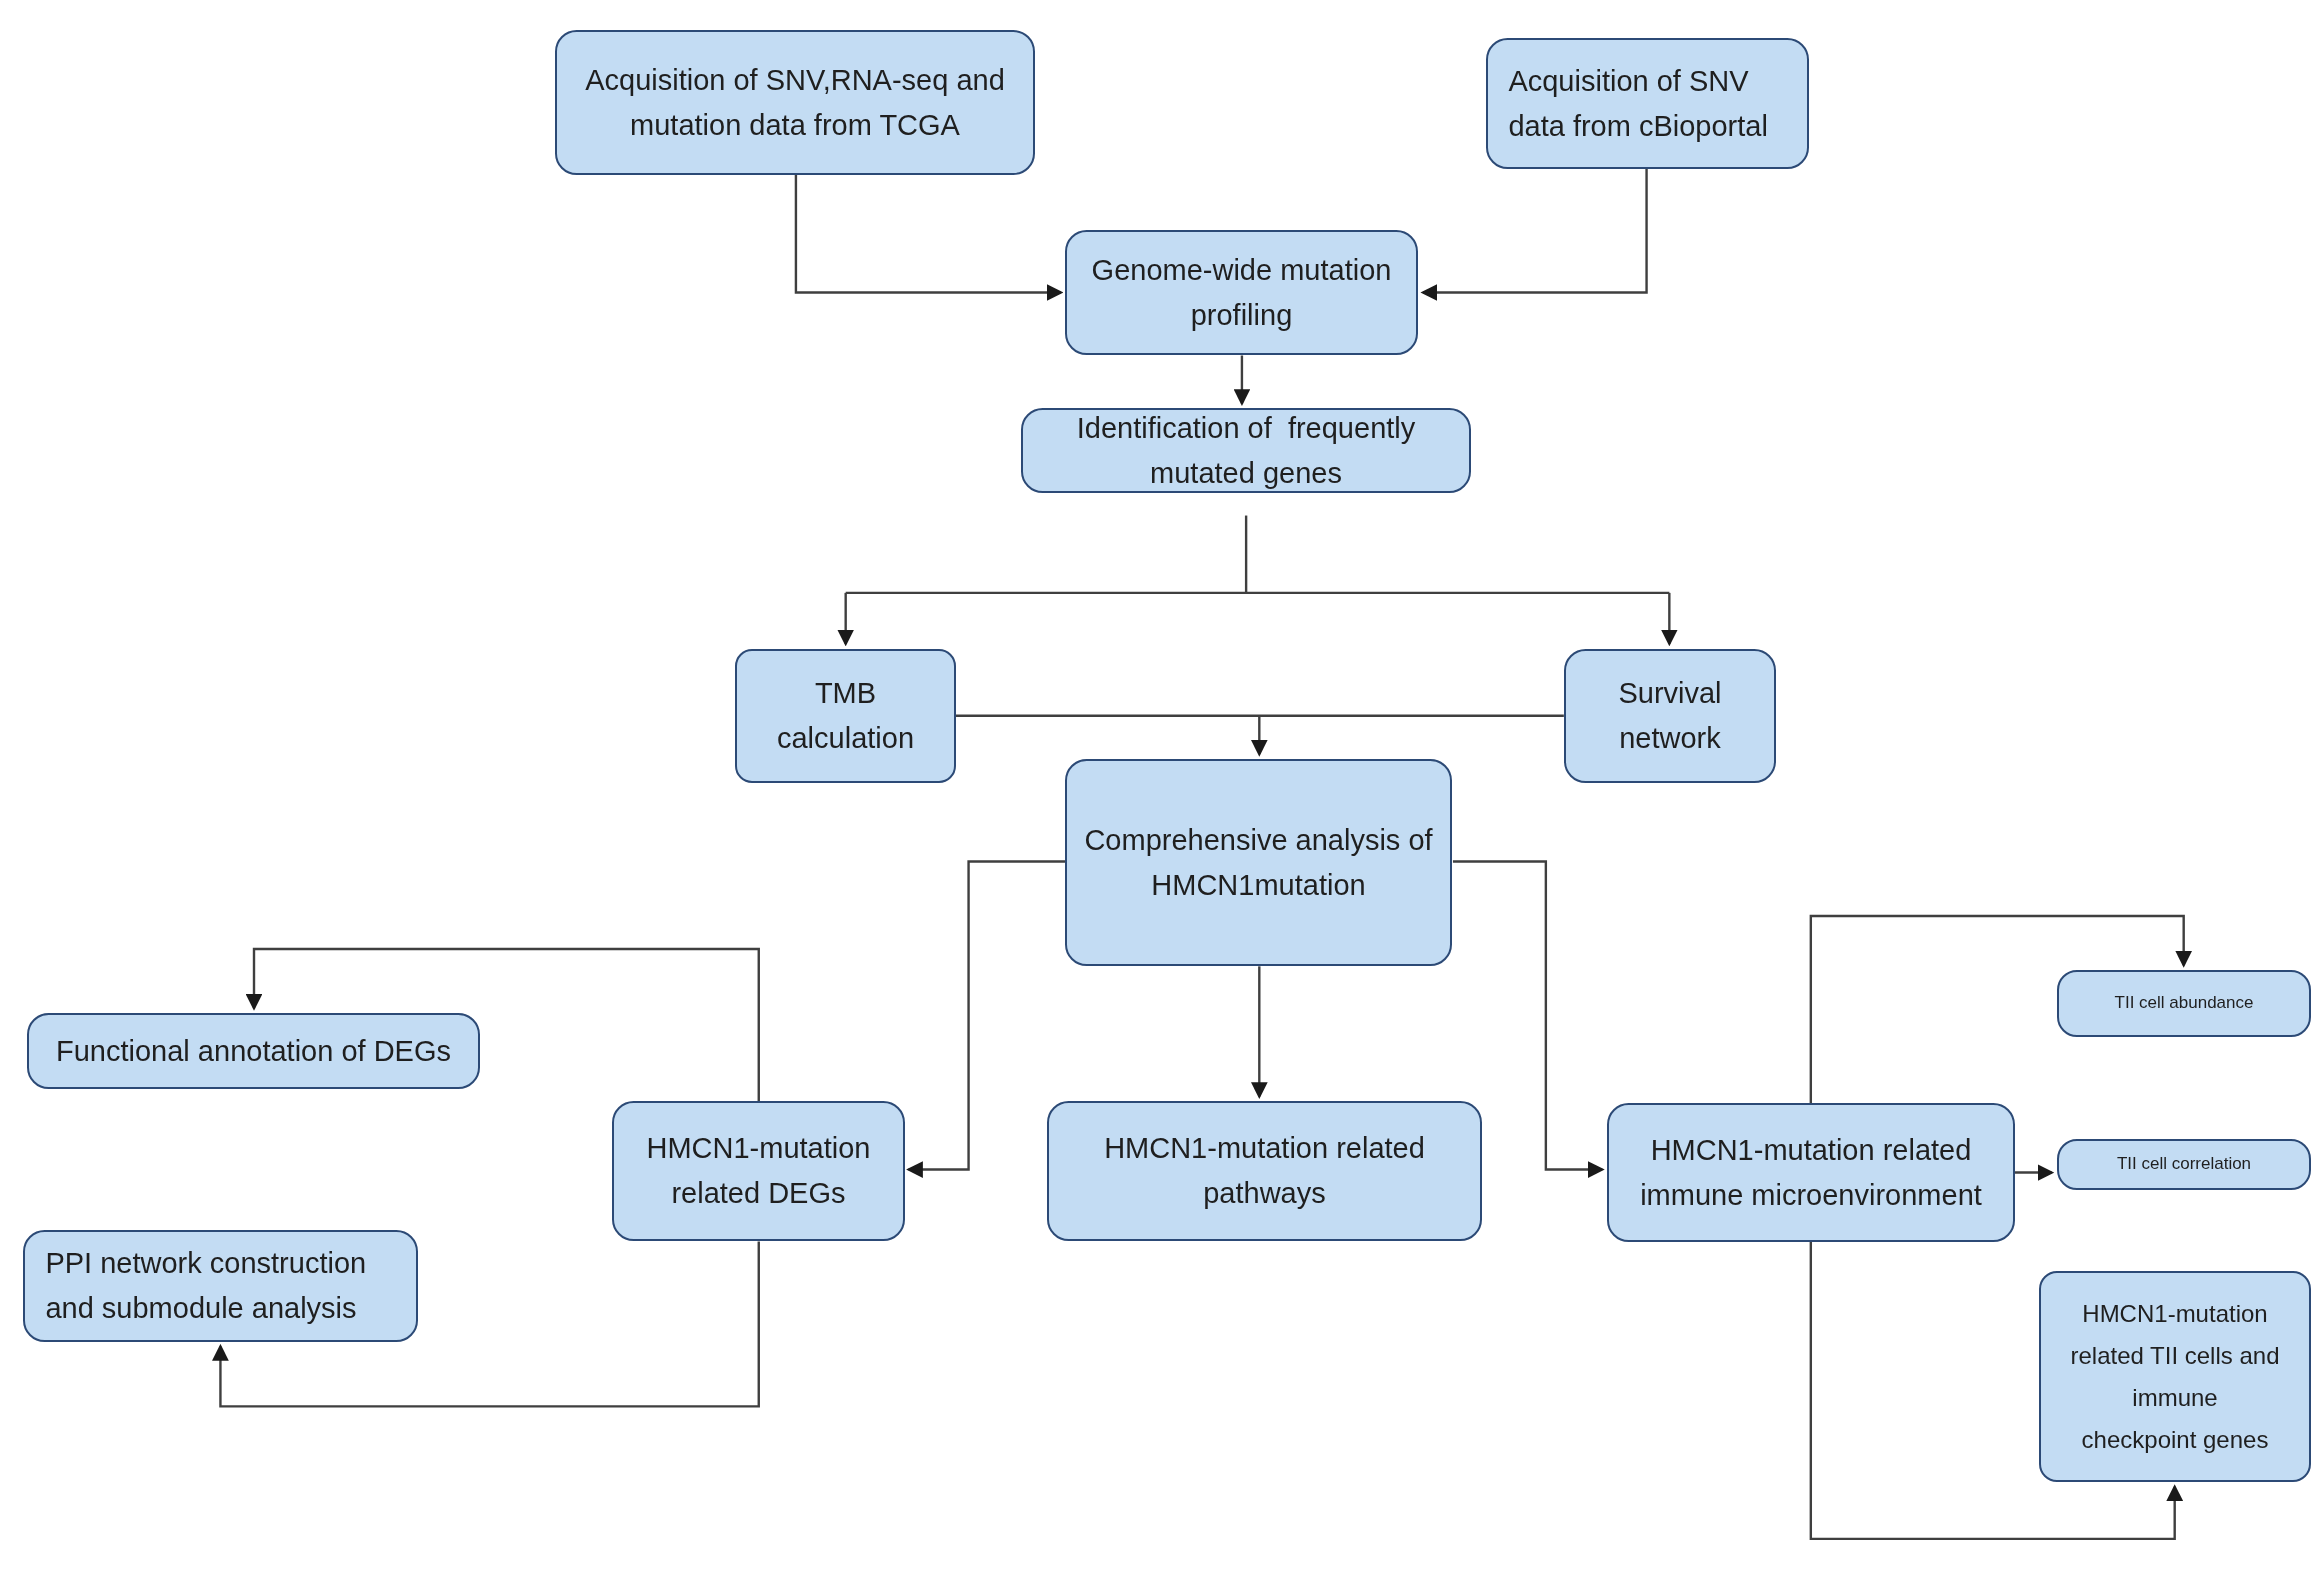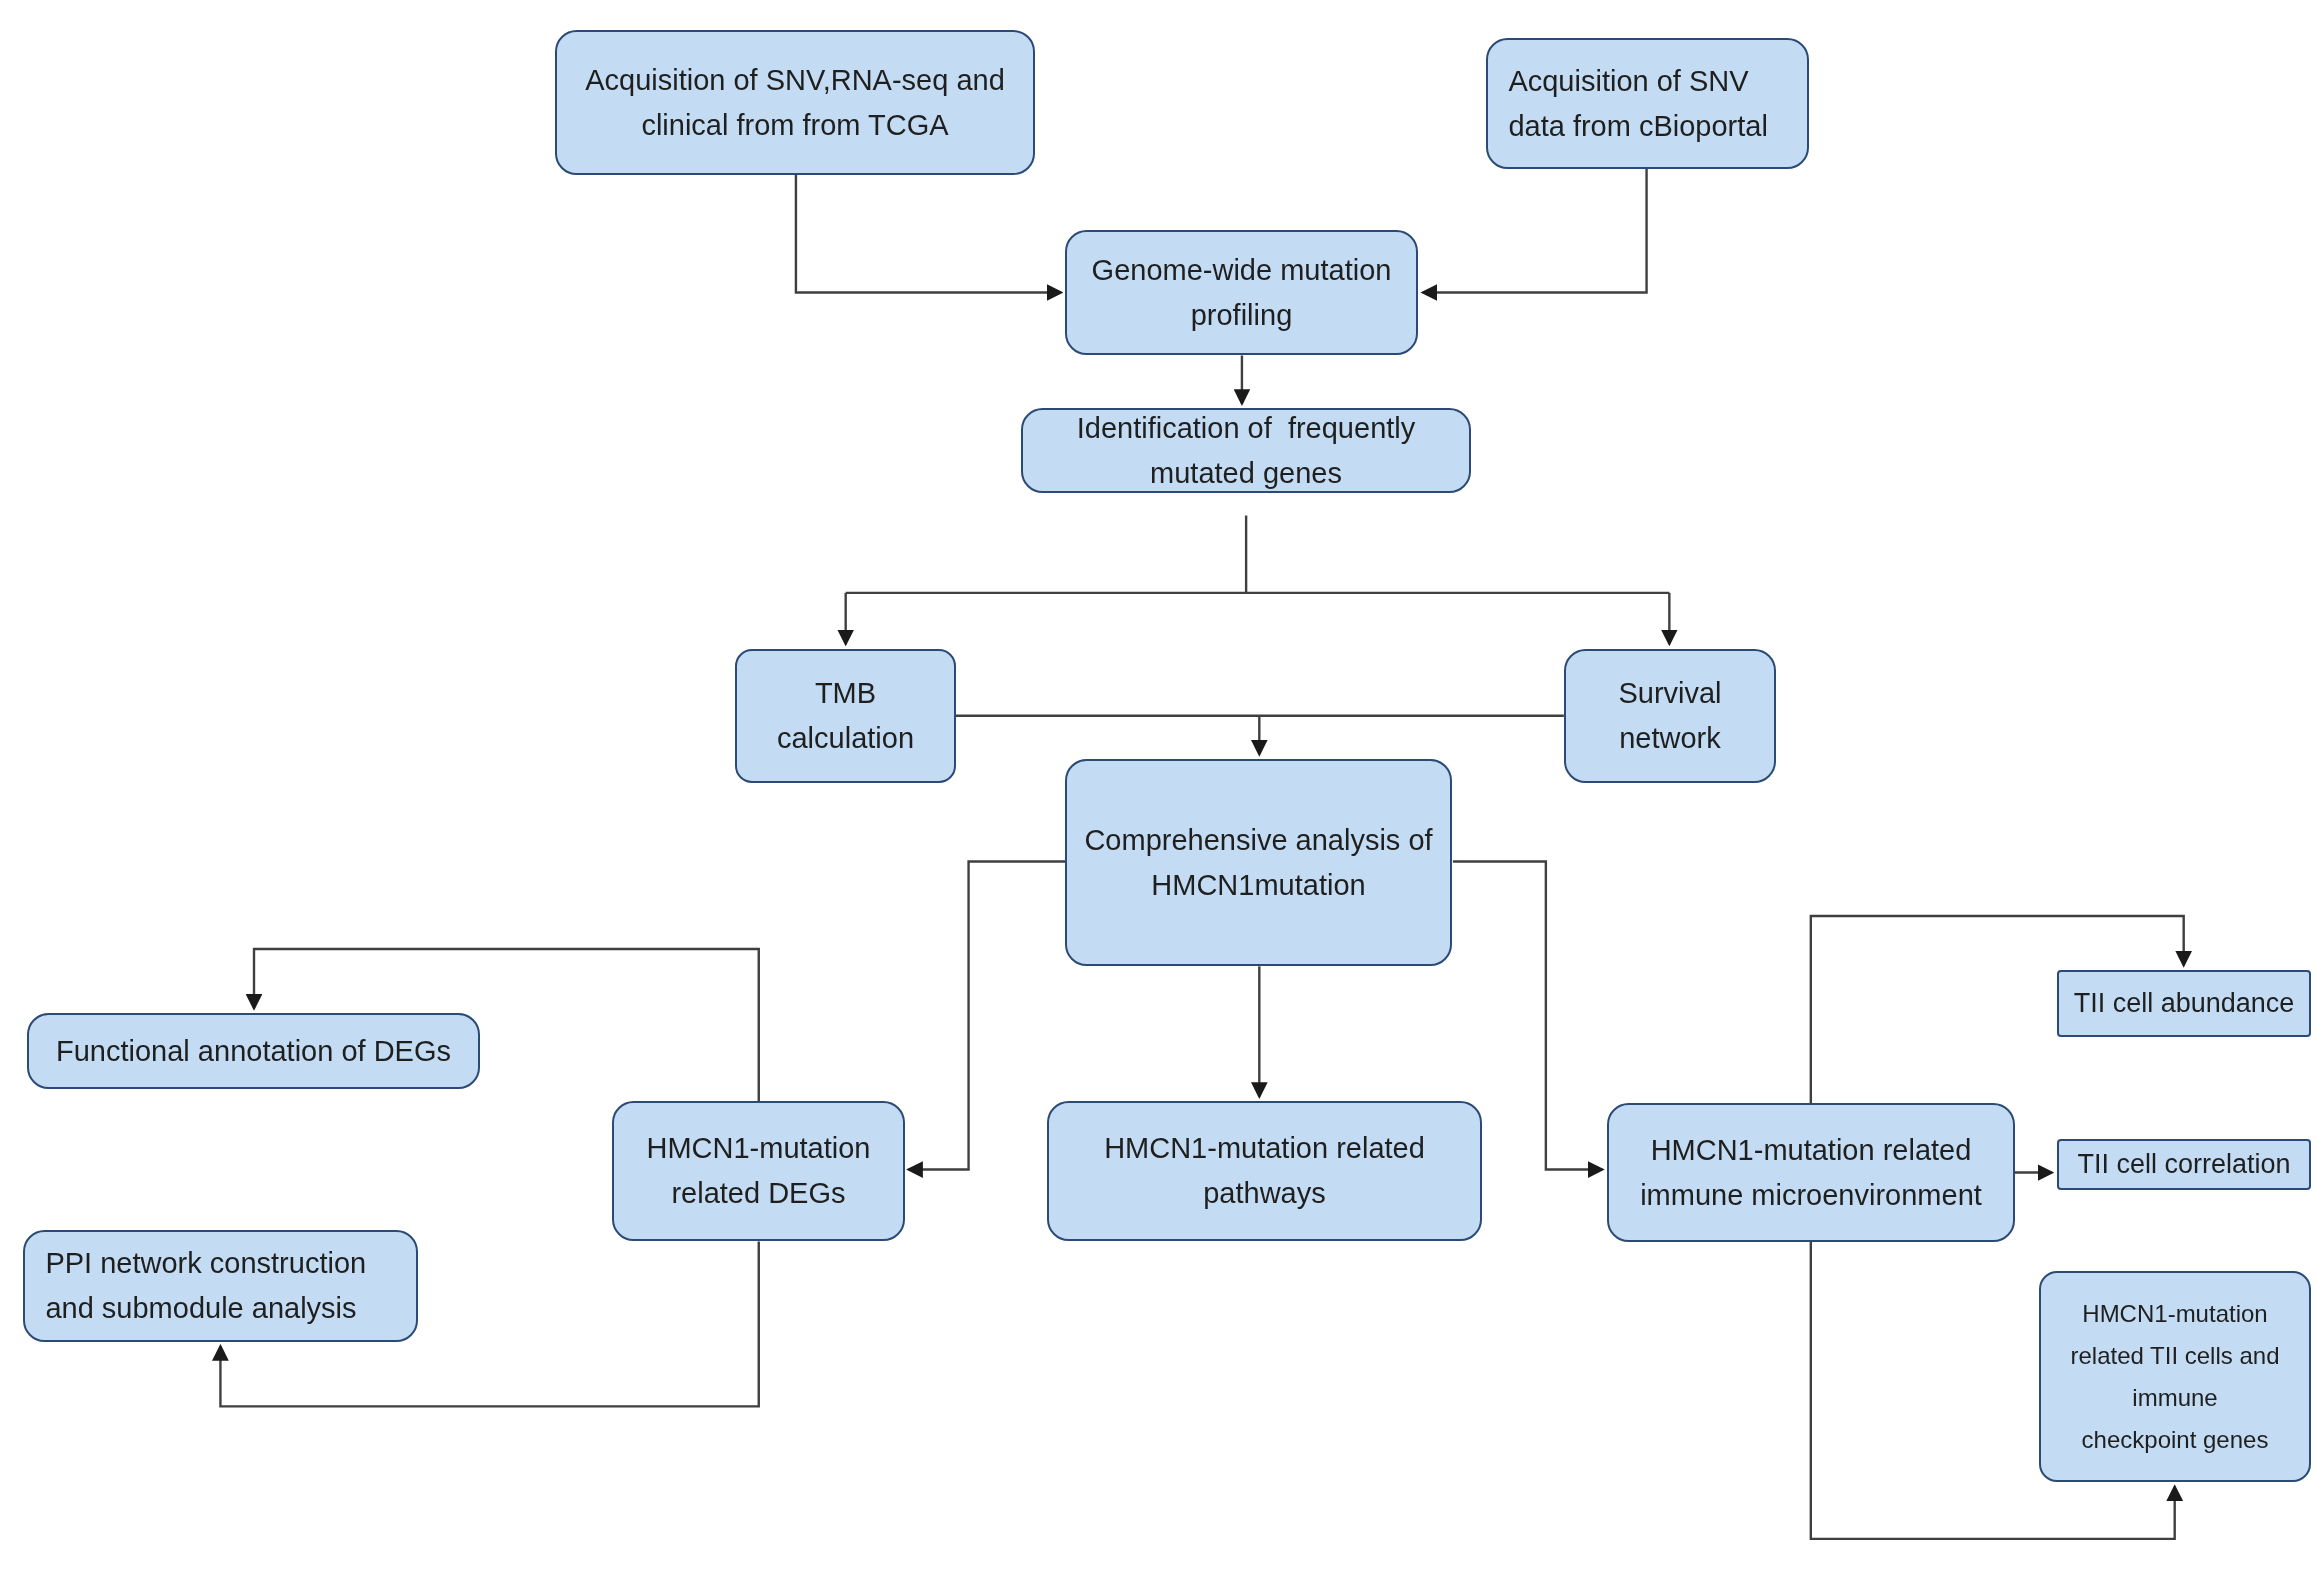--- a/index.html
+++ b/index.html
@@ -24,21 +24,21 @@
     font-size:29px;
     line-height:1.55;
     white-space:pre-wrap;
     padding:4.8px 12px;
   }
   .left-align{
     justify-content:flex-start;
     text-align:left;
     padding-left:20.4px;
   }
-  .sm{font-size:27px;border-radius:4px;}
+  .sm{font-size:17px;border-radius:20px;}
   .xs{font-size:24px;line-height:1.75;border-radius:18px;}
   .wire{stroke:#3f3f3f;stroke-width:4;fill:none;stroke-linejoin:miter;}
   .arrow-end{marker-end:url(#arrowhead);}
 </style>
 </head>
 <body>
 
 <div id="canvas">
 
   <svg id="wires" viewBox="0 0 3867 2619" xmlns="http://www.w3.org/2000/svg">
@@ -73,21 +73,21 @@
     <polyline class="wire arrow-end" points="1265,2071 1265,2346 367,2346 367,2246"></polyline>
 
     <polyline class="wire arrow-end" points="3020,1840 3020,1528 3642,1528 3642,1610"></polyline>
 
     <polyline class="wire arrow-end" points="3360,1956 3422,1956"></polyline>
 
     <polyline class="wire arrow-end" points="3020,2072 3020,2567 3627,2567 3627,2480"></polyline>
   </svg>
 
   <div class="node" style="left:555px;  top:30px;   width:480px; height:145px;">Acquisition of SNV,RNA-seq and
-clinical from from TCGA</div>
+mutation data from TCGA</div>
 
   <div class="node left-align" style="left:1486px; top:38px;   width:323px; height:131px;">Acquisition of SNV
 data from cBioportal</div>
 
   <div class="node" style="left:1065px; top:230px;  width:353px; height:125px;">Genome-wide mutation
 profiling</div>
 
   <div class="node" style="left:1021px; top:408px;  width:450px; height:85px;">Identification of  frequently
 mutated genes</div>
 

